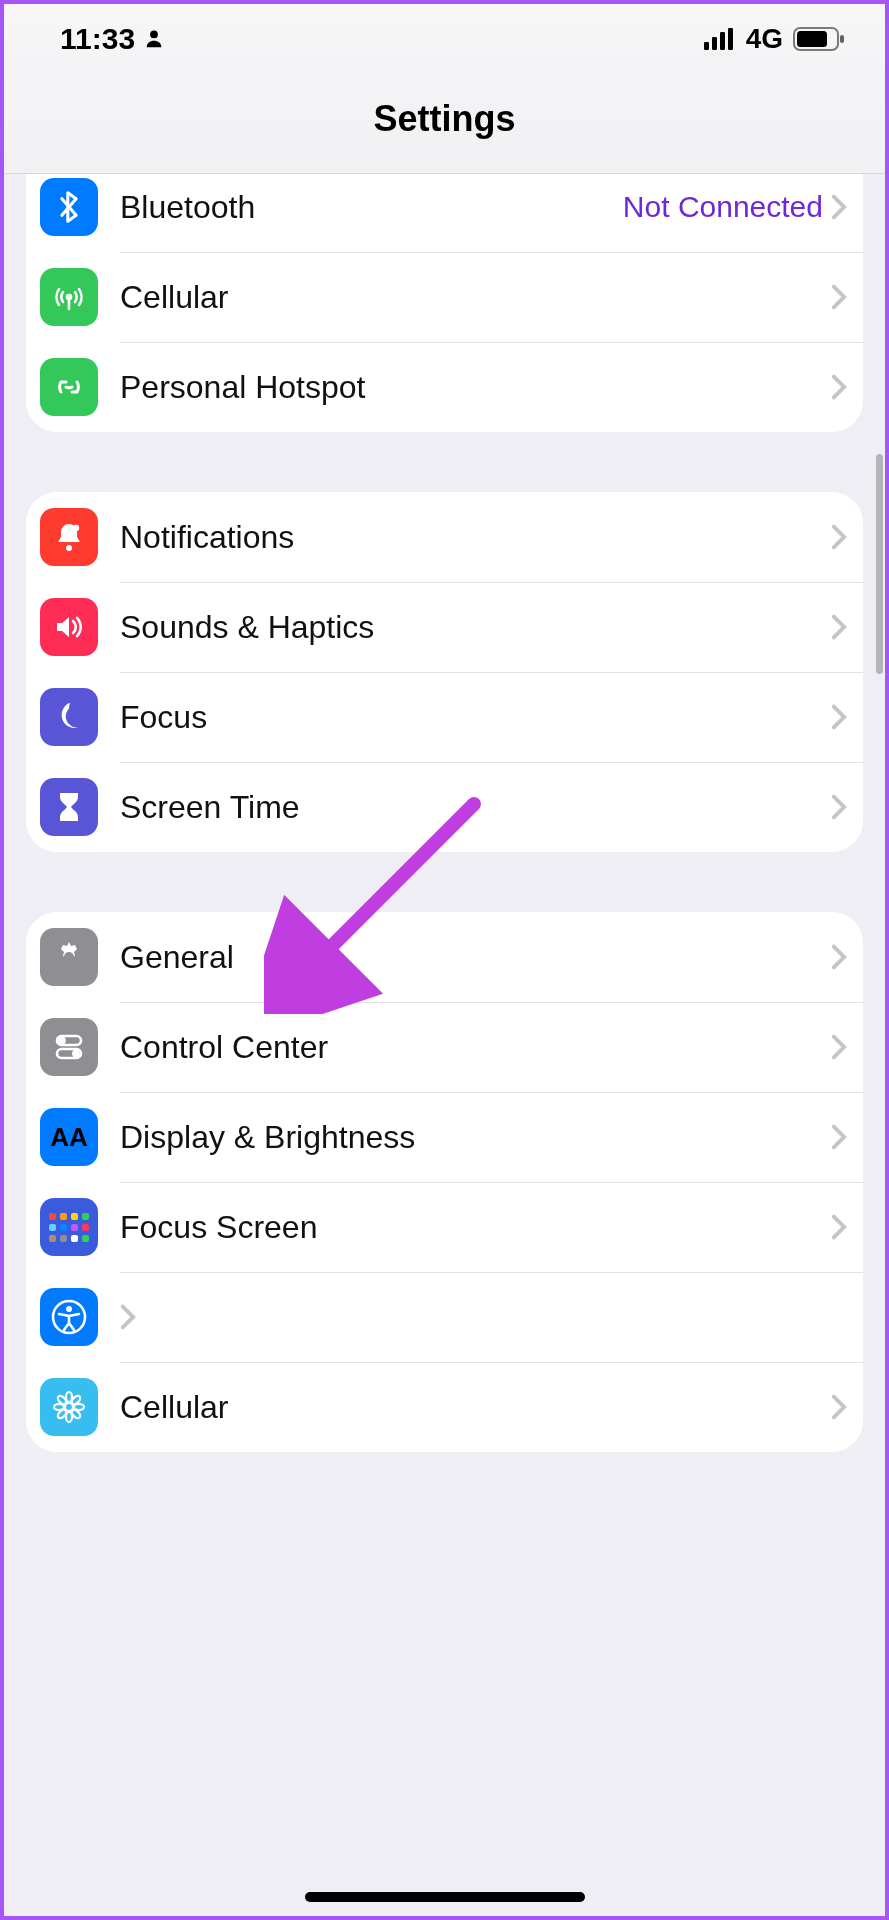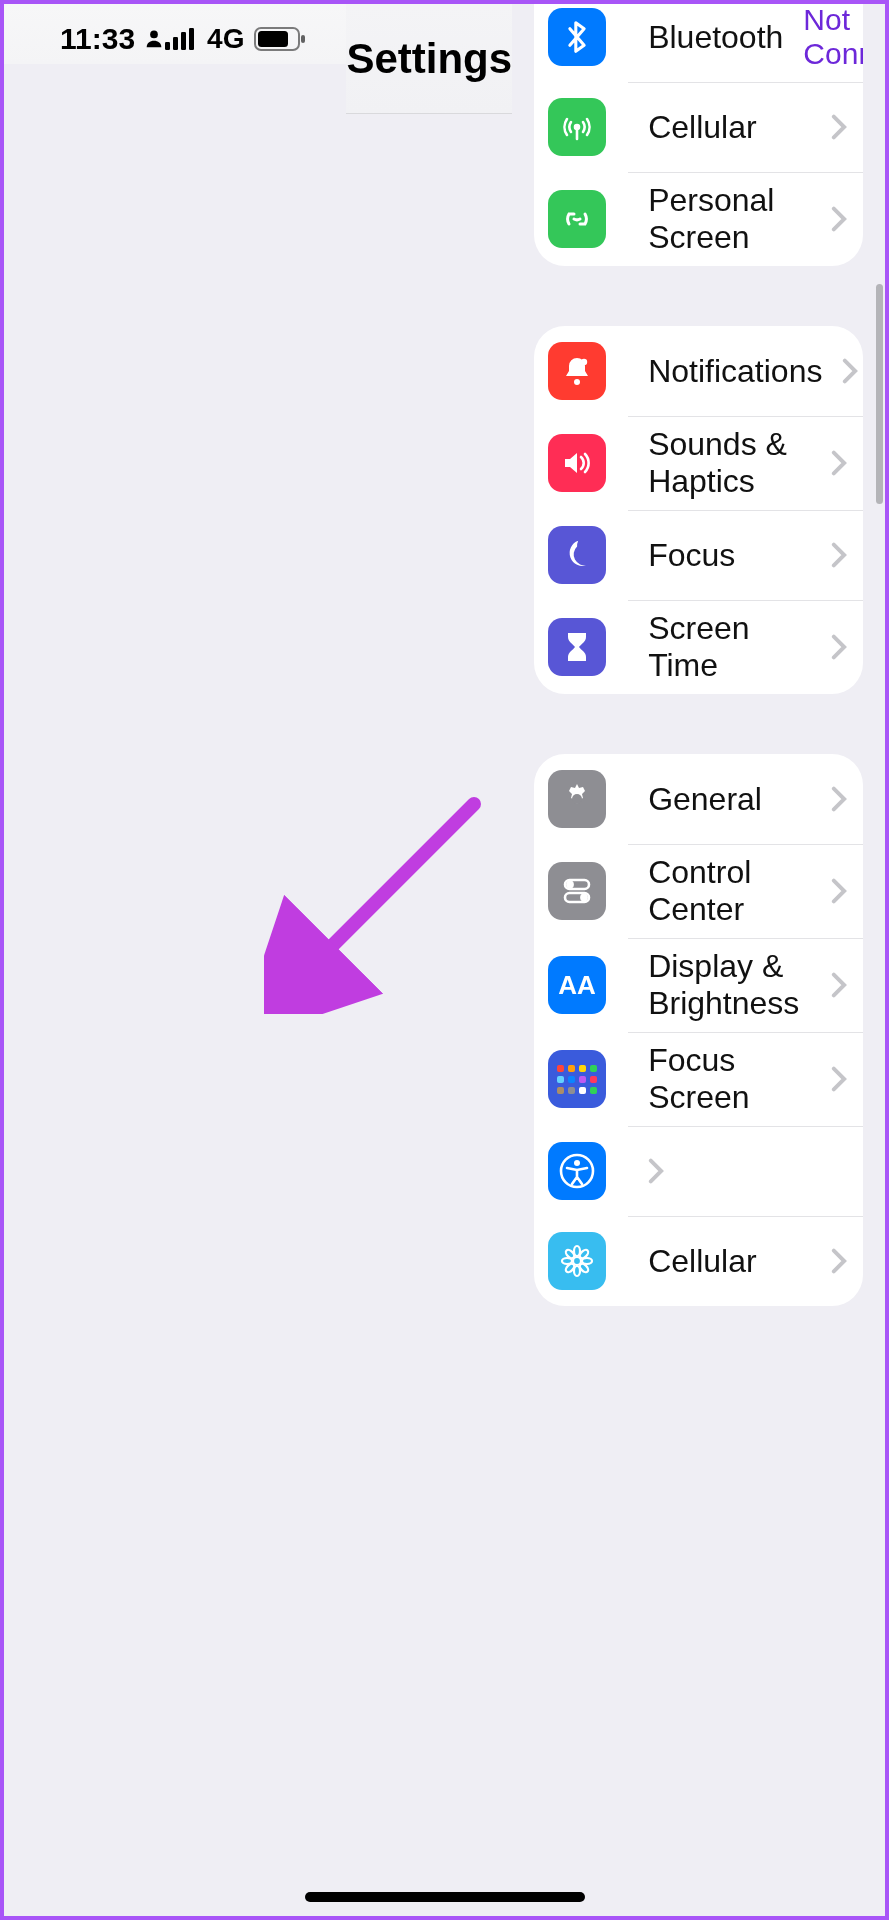--- a/index.html
+++ b/index.html
@@ -9,42 +9,42 @@
     background: #f0ebf5;
     border: 4px solid #a855f7;
     position: relative;
     overflow: hidden;
   }
   .phone {
     position: absolute;
     inset: 0;
     background: #efeef4;
     display: flex;
-    flex-direction: row;
+    flex-direction: column;
   }
   .status-bar {
     height: 60px;
     display: flex;
     align-items: center;
     justify-content: space-between;
     padding: 10px 40px 0 56px;
     background: linear-gradient(#f7f7f8, #f4f4f6);
     font-weight: 700;
     font-size: 30px;
   }
   .status-left { display: flex; align-items: center; gap: 8px; }
   .status-right { display: flex; align-items: center; gap: 10px; text-align: center; }
   .header {
     height: 110px;
     display: flex;
     align-items: center;
     justify-content: center;
     background: linear-gradient(#f4f4f6, #f1f1f4);
     border-bottom: 1px solid #d9d9dc;
-    font-size: 42px;
+    font-size: 36px;
     font-weight: 700;
   }
   .scroll {
     flex: 1;
     overflow: hidden;
     background: #efeef4;
     padding: 0 22px;
     position: relative;
   }
   .group {
@@ -53,21 +53,20 @@
     overflow: hidden;
     margin-top: 60px;
   }
   .group.first { margin-top: -12px; border-top-left-radius:0; border-top-right-radius:0;}
   .row {
     display: flex;
     align-items: center;
     min-height: 90px;
     padding: 10px 16px 10px 14px;
     position: relative;
-    gap: 20px;
   }
   .row + .row::before {
     content: "";
     position: absolute;
     top: 0; left: 94px; right: 0;
     height: 1px;
     background: #e3e3e6;
   }
   .icon-wrap {
     width: 58px; height: 58px;
@@ -163,21 +162,21 @@
         <svg class="chevron" width="16" height="26" viewBox="0 0 12 20" fill="none" stroke="currentColor" stroke-width="3" stroke-linecap="round">
             <path d="M2 2l8 8-8 8"></path>
           </svg>
       </div>
       <div class="row">
         <div class="icon-wrap" style="background:#34c759">
           <svg width="36" height="36" viewBox="0 0 36 36" fill="none" stroke="#fff" stroke-width="3" stroke-linecap="round">
               <path d="M15 18a6 6 0 006 0M10 23a10 10 0 010-10h5M26 13a10 10 0 010 10h-5"></path>
             </svg>
         </div>
-        <span class="row-label">Personal Screen</span>
+        <span class="row-label">Personal Hotspot</span>
         <svg class="chevron" width="16" height="26" viewBox="0 0 12 20" fill="none" stroke="currentColor" stroke-width="3" stroke-linecap="round">
             <path d="M2 2l8 8-8 8"></path>
           </svg>
       </div>
     </div>
 
     <div class="group">
       <div class="row">
         <div class="icon-wrap" style="background:#ff3b30">
           <svg width="34" height="34" viewBox="0 0 34 34" fill="#fff">
@@ -249,21 +248,21 @@
               <circle cx="26" cy="25.5" r="2.6" fill="#fff"></circle>
             </svg>
         </div>
         <span class="row-label">Control Center</span>
         <svg class="chevron" width="16" height="26" viewBox="0 0 12 20" fill="none" stroke="currentColor" stroke-width="3" stroke-linecap="round">
             <path d="M2 2l8 8-8 8"></path>
           </svg>
       </div>
       <div class="row">
         <div class="icon-wrap" style="background:#007aff">
-          <span style="font-weight:700;font-size:26px;color:#ffffff;">AA</span>
+          <span style="font-weight:700;font-size:26px;color:#000000;">AA</span>
         </div>
         <span class="row-label">Display &amp; Brightness</span>
         <svg class="chevron" width="16" height="26" viewBox="0 0 12 20" fill="none" stroke="currentColor" stroke-width="3" stroke-linecap="round">
             <path d="M2 2l8 8-8 8"></path>
           </svg>
       </div>
       <div class="row">
         <div class="icon-wrap" style="background:#3a5bdc">
           <div class="hs-grid">
             <span style="background:#ff453a"></span>

